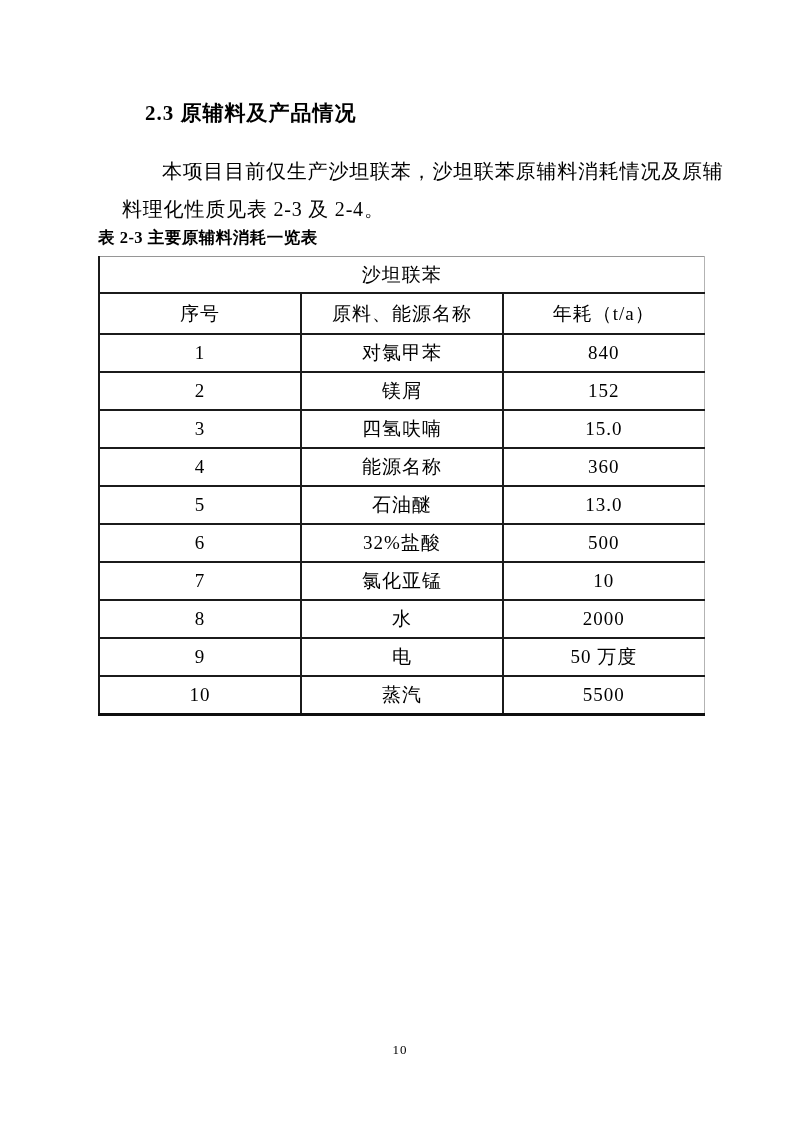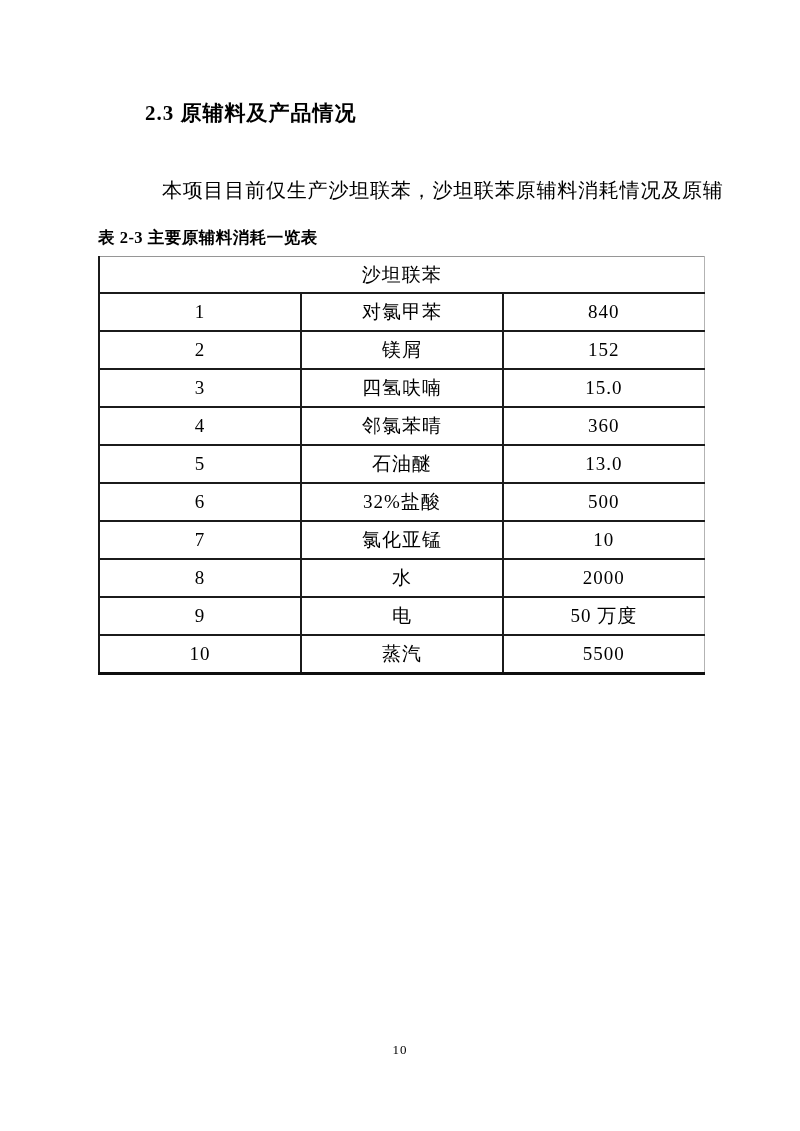--- a/index.html
+++ b/index.html
@@ -27,21 +27,20 @@
     margin-left: 24px;
   }
   .paragraph {
     position: absolute;
     left: 122px;
     top: 152px;
     width: 562px;
     font-size: 20px;
     line-height: 38px;
     letter-spacing: 0.8px;
-    margin-top: 19px;
   }
   .paragraph .line {
     display: block;
     white-space: nowrap;
   }
   .paragraph .line.indent {
     text-indent: 40px;
   }
   .table-caption {
     position: absolute;
@@ -96,52 +95,58 @@
 </style>
 </head>
 <body>
 
 <div class="page">
 
   <div class="heading">2.3 原辅料及产品情况</div>
 
   <div class="paragraph">
     <span class="line indent">本项目目前仅生产沙坦联苯，沙坦联苯原辅料消耗情况及原辅</span>
+    <span class="line">料理化性质见表 2-3 及 2-4。</span>
   </div>
 
   <div class="table-caption">表 2-3 主要原辅料消耗一览表</div>
 
   <table class="main-table">
     <colgroup>
       <col style="width:202px">
       <col style="width:202px">
       <col style="width:201px">
     </colgroup>
     <tbody>
       <tr class="group-row">
         <td colspan="3">沙坦联苯</td>
+      </tr>
+      <tr class="header-row">
+        <td>序号</td>
+        <td>原料、能源名称</td>
+        <td>年耗（t/a）</td>
       </tr>
       <tr>
         <td>1</td>
         <td>对氯甲苯</td>
         <td>840</td>
       </tr>
       <tr>
         <td>2</td>
         <td>镁屑</td>
         <td>152</td>
       </tr>
       <tr>
         <td>3</td>
         <td>四氢呋喃</td>
         <td>15.0</td>
       </tr>
       <tr>
         <td>4</td>
-        <td>邻氯苯晴</td>
+        <td>能源名称</td>
         <td>360</td>
       </tr>
       <tr>
         <td>5</td>
         <td>石油醚</td>
         <td>13.0</td>
       </tr>
       <tr>
         <td>6</td>
         <td>32%盐酸</td>

